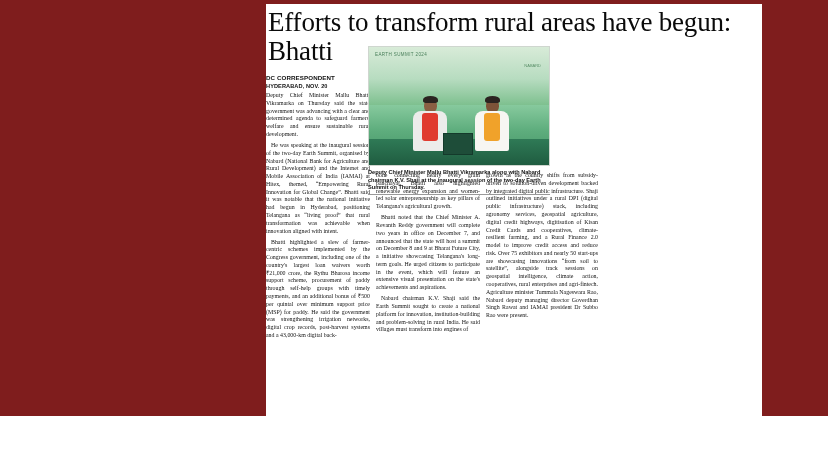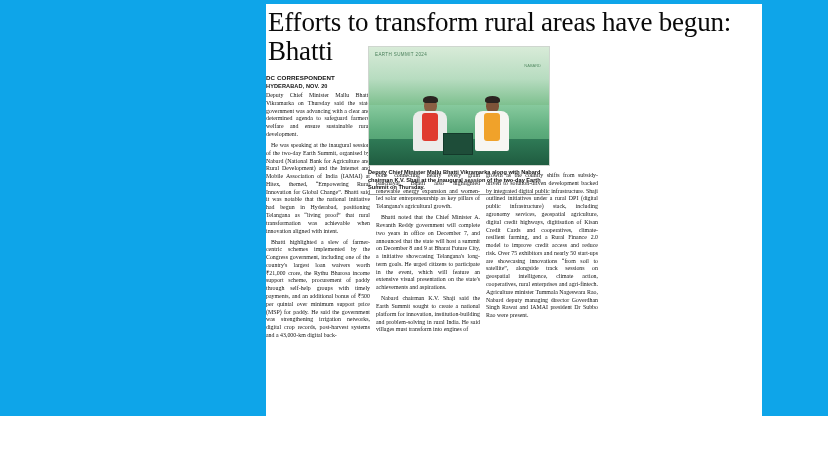--- a/index.html
+++ b/index.html
@@ -8,21 +8,21 @@
     width: 828px;
     height: 464px;
     background: #ffffff;
     font-family: "Liberation Serif", serif;
     overflow: hidden;
   }
   .page {
     position: relative;
     width: 828px;
     height: 416px;
-    background: #0ea5e9;
+    background: #7f1d1d;
   }
   .article {
     position: absolute;
     left: 266px;
     top: 4px;
     width: 496px;
     height: 458px;
     background: #ffffff;
   }
   .headline {

